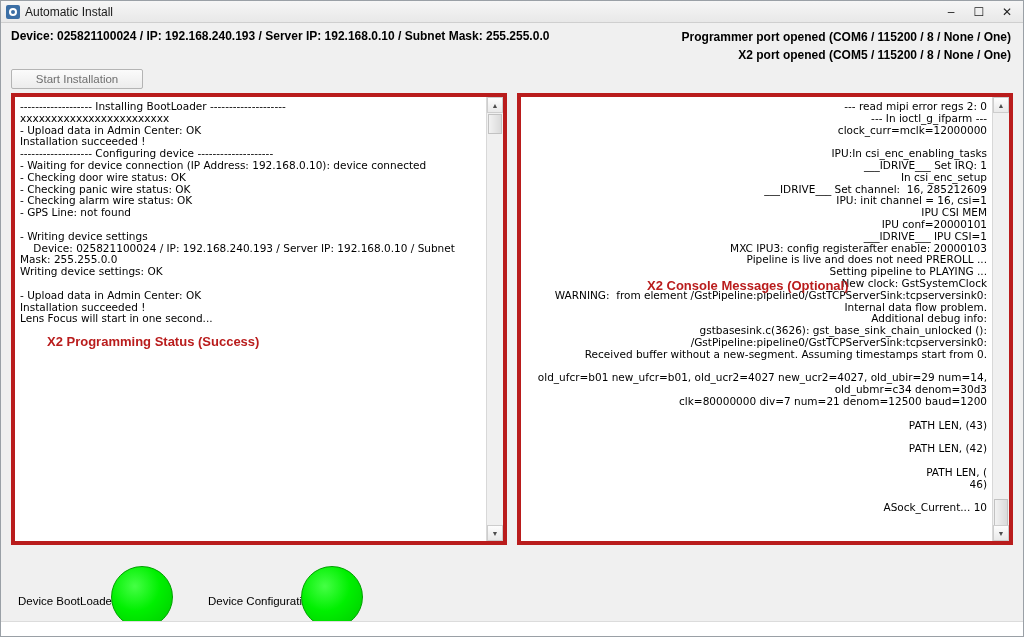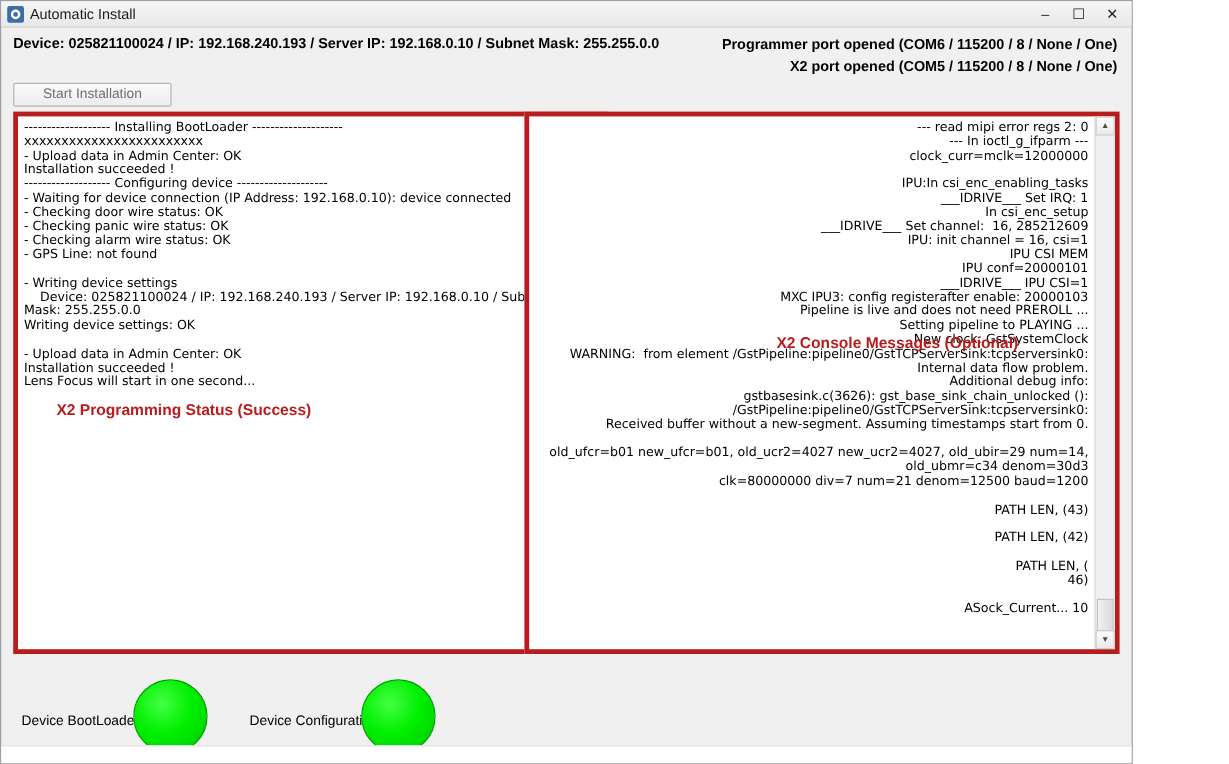--- a/index.html
+++ b/index.html
@@ -5,21 +5,21 @@
   html, body {
     margin: 0;
     padding: 0;
     background: #ffffff;
   }
   body {
     font-family: "Liberation Sans", sans-serif;
   }
   #app {
     position: relative;
-    width: 944px;
+    width: 1024px;
     height: 637px;
     box-sizing: border-box;
     background: #f0f0f0;
     border: 1px solid #9aa0a6;
     overflow: hidden;
   }
   
   .titlebar {
     height: 22px;
     background: linear-gradient(to bottom, #f6f6f6, #e8e8e8);

